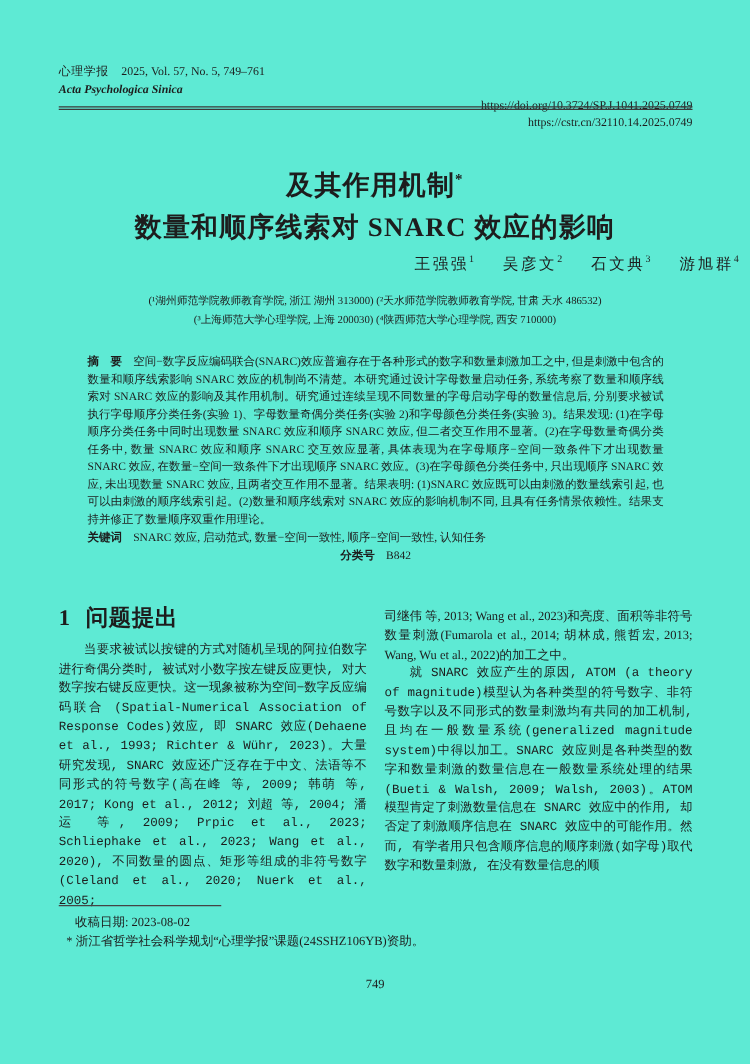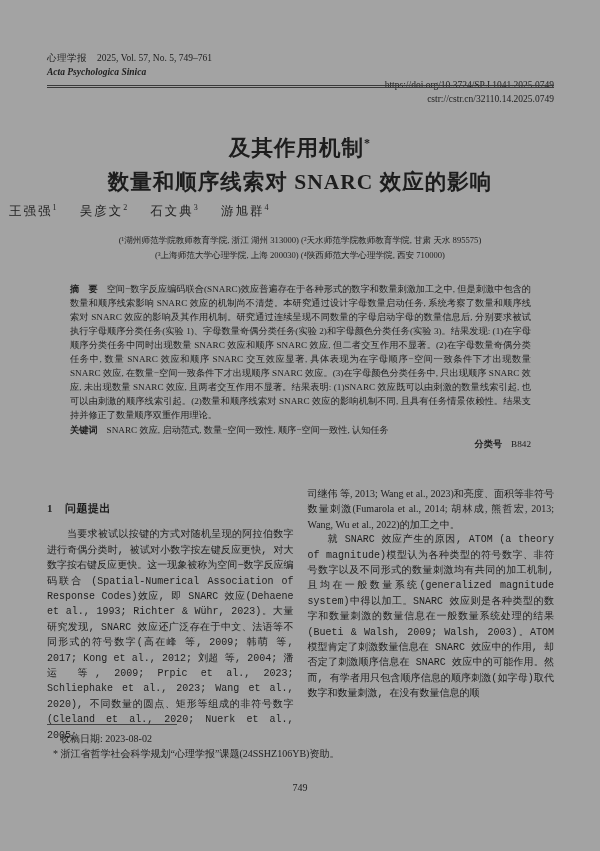--- a/index.html
+++ b/index.html
@@ -1,21 +1,21 @@
 <!DOCTYPE html>
 <html><head>
 <meta charset="utf-8">
 <style>
   * { margin:0; padding:0; box-sizing:border-box; }
   html,body { background:#ffffff; }
   .page {
     position:relative;
     width:600px; height:851px;
     margin:0 auto;
-    background:#a3a3a3;
+    background:#5eead4;
     color:#1d1d1d;
     font-family:"Liberation Serif","DejaVu Serif",serif;
     overflow:hidden;
   }
   
   .header {
     position:absolute; top:52px; left:47px; right:46px;
     display:flex; justify-content:space-between; align-items:flex-start;
     font-size:9.5px; line-height:13.5px;
   }
@@ -31,44 +31,44 @@
   
   .title-block {
     position:absolute; top:126px; left:0; right:0;
     text-align:center; font-weight:bold;
     font-size:21.5px; line-height:34px; letter-spacing:1px;
   }
   .title-block sup { font-size:12px; }
   
   .authors {
     position:absolute; top:203px; left:0; right:0;
-    text-align:left; font-size:12.5px; letter-spacing:2px;
+    text-align:right; font-size:12.5px; letter-spacing:2px;
   }
   .authors .author { margin:0 9px; white-space:nowrap; }
   .authors sup { font-size:8px; letter-spacing:0; }
   
   .affils {
     position:absolute; top:233px; left:0; right:0;
     text-align:center; font-size:8.6px; line-height:15px;
   }
   
   .abstract-block {
     position:absolute; top:282px; left:70px; right:69px;
     font-size:9.2px; line-height:14px; text-align:justify;
   }
   .abstract-block .lbl { font-weight:bold; margin-right:9px; }
   .kw-line { margin-top:0.5px; }
-  .cls-line { text-align:right; }
+  .cls-line { text-align:center; }
   
   .body-cols {
     position:absolute; top:486px; left:47px; right:46px;
     display:flex; gap:14px;
   }
   .col { width:50%; font-size:10px; line-height:15.4px; text-align:justify; }
-  .col h2 { font-size:11px; font-weight:bold; margin:15px 0 11px 0; letter-spacing:0.5px; }
+  .col h2 { font-size:18px; font-weight:bold; margin:1px 0 11px 0; letter-spacing:0.5px; }
   .col h2 .sec-num { margin-right:12px; }
   .col p { text-align:justify; }
   .col p.indent { text-indent:2em;font-family:Liberation Mono, monospace; }
   
   .footnote {
     position:absolute; top:724px; left:47px; right:46px;
     font-size:10px; line-height:14.8px;
   }
   .fn-rule { width:130px; border-top:1.2px solid #444; margin-bottom:7px; }
   .fn-line { padding-left:13px; }
@@ -83,39 +83,39 @@
 
 <div class="page">
 
   <div class="header">
     <div class="header-left">
       <div><span class="jname">心理学报</span><span class="jissue">2025, Vol. 57, No. 5, 749–761</span></div>
       <div class="jname-en">Acta Psychologica Sinica</div>
     </div>
     <div class="header-right">
       <div>https://doi.org/10.3724/SP.J.1041.2025.0749</div>
-      <div>cstr://cstr.cn/32110.14.2025.0749</div>
+      <div>https://cstr.cn/32110.14.2025.0749</div>
     </div>
   </div>
   <div class="rule-double"></div>
 
   <div class="title-block">
     <div><span>及其作用机制</span><sup>*</sup></div>
     <div>数量和顺序线索对 SNARC 效应的影响</div>
   </div>
 
   <div class="authors">
     <span class="author"><span>王强强</span><sup>1</sup></span>
     <span class="author"><span>吴彦文</span><sup>2</sup></span>
     <span class="author"><span>石文典</span><sup>3</sup></span>
     <span class="author"><span>游旭群</span><sup>4</sup></span>
   </div>
 
   <div class="affils">
-    <div>(¹湖州师范学院教师教育学院, 浙江 湖州 313000) (²天水师范学院教师教育学院, 甘肃 天水 895575)</div>
+    <div>(¹湖州师范学院教师教育学院, 浙江 湖州 313000) (²天水师范学院教师教育学院, 甘肃 天水 486532)</div>
     <div>(³上海师范大学心理学院, 上海 200030) (⁴陕西师范大学心理学院, 西安 710000)</div>
   </div>
 
   <div class="abstract-block">
     <div><span class="lbl">摘　要</span><span>空间−数字反应编码联合(SNARC)效应普遍存在于各种形式的数字和数量刺激加工之中, 但是刺激中包含的数量和顺序线索影响 SNARC 效应的机制尚不清楚。本研究通过设计字母数量启动任务, 系统考察了数量和顺序线索对 SNARC 效应的影响及其作用机制。研究通过连续呈现不同数量的字母启动字母的数量信息后, 分别要求被试执行字母顺序分类任务(实验 1)、字母数量奇偶分类任务(实验 2)和字母颜色分类任务(实验 3)。结果发现: (1)在字母顺序分类任务中同时出现数量 SNARC 效应和顺序 SNARC 效应, 但二者交互作用不显著。(2)在字母数量奇偶分类任务中, 数量 SNARC 效应和顺序 SNARC 交互效应显著, 具体表现为在字母顺序−空间一致条件下才出现数量 SNARC 效应, 在数量−空间一致条件下才出现顺序 SNARC 效应。(3)在字母颜色分类任务中, 只出现顺序 SNARC 效应, 未出现数量 SNARC 效应, 且两者交互作用不显著。结果表明: (1)SNARC 效应既可以由刺激的数量线索引起, 也可以由刺激的顺序线索引起。(2)数量和顺序线索对 SNARC 效应的影响机制不同, 且具有任务情景依赖性。结果支持并修正了数量顺序双重作用理论。</span></div>
     <div class="kw-line"><span class="lbl">关键词</span><span>SNARC 效应, 启动范式, 数量−空间一致性, 顺序−空间一致性, 认知任务</span></div>
     <div class="cls-line"><span class="lbl">分类号</span><span>B842</span></div>
   </div>
 
   <div class="body-cols">

